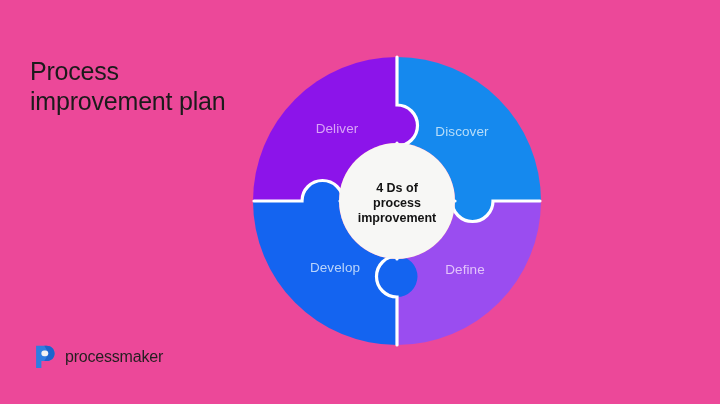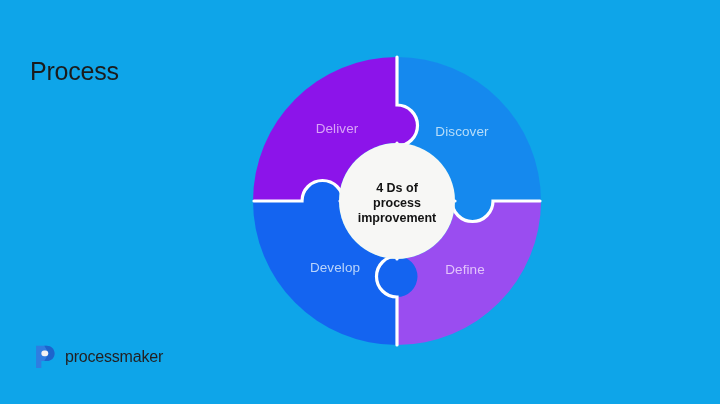--- a/index.html
+++ b/index.html
@@ -13,21 +13,21 @@
     height: 404px;
     background: #f2f2f2;
     font-family: "Liberation Sans", sans-serif;
     overflow: hidden;
     position: relative;
   }
 
   #slide {
     position: absolute;
     inset: 0;
-    background: #0ea5e9;
+    background: #ec4899;
   }
 
   
   #title-block {
     position: absolute;
     left: 30px;
     top: 56px;
     width: 260px;
   }
   .title-line {
@@ -79,20 +79,21 @@
     font-weight: 400;
   }
 </style>
 </head>
 <body style="background: rgb(242, 242, 242);">
 
 <div id="slide">
 
   <div id="title-block">
     <div class="title-line">Process</div>
+    <div class="title-line">improvement plan</div>
   </div>
 
   <div id="diagram">
     <svg width="300" height="302" viewBox="0 0 300 302" xmlns="http://www.w3.org/2000/svg">
       <defs>
 
         <clipPath id="clip-deliver">
           <path d="M150,0
                    L150,55
                    A17,17 0 1 1 150,96

